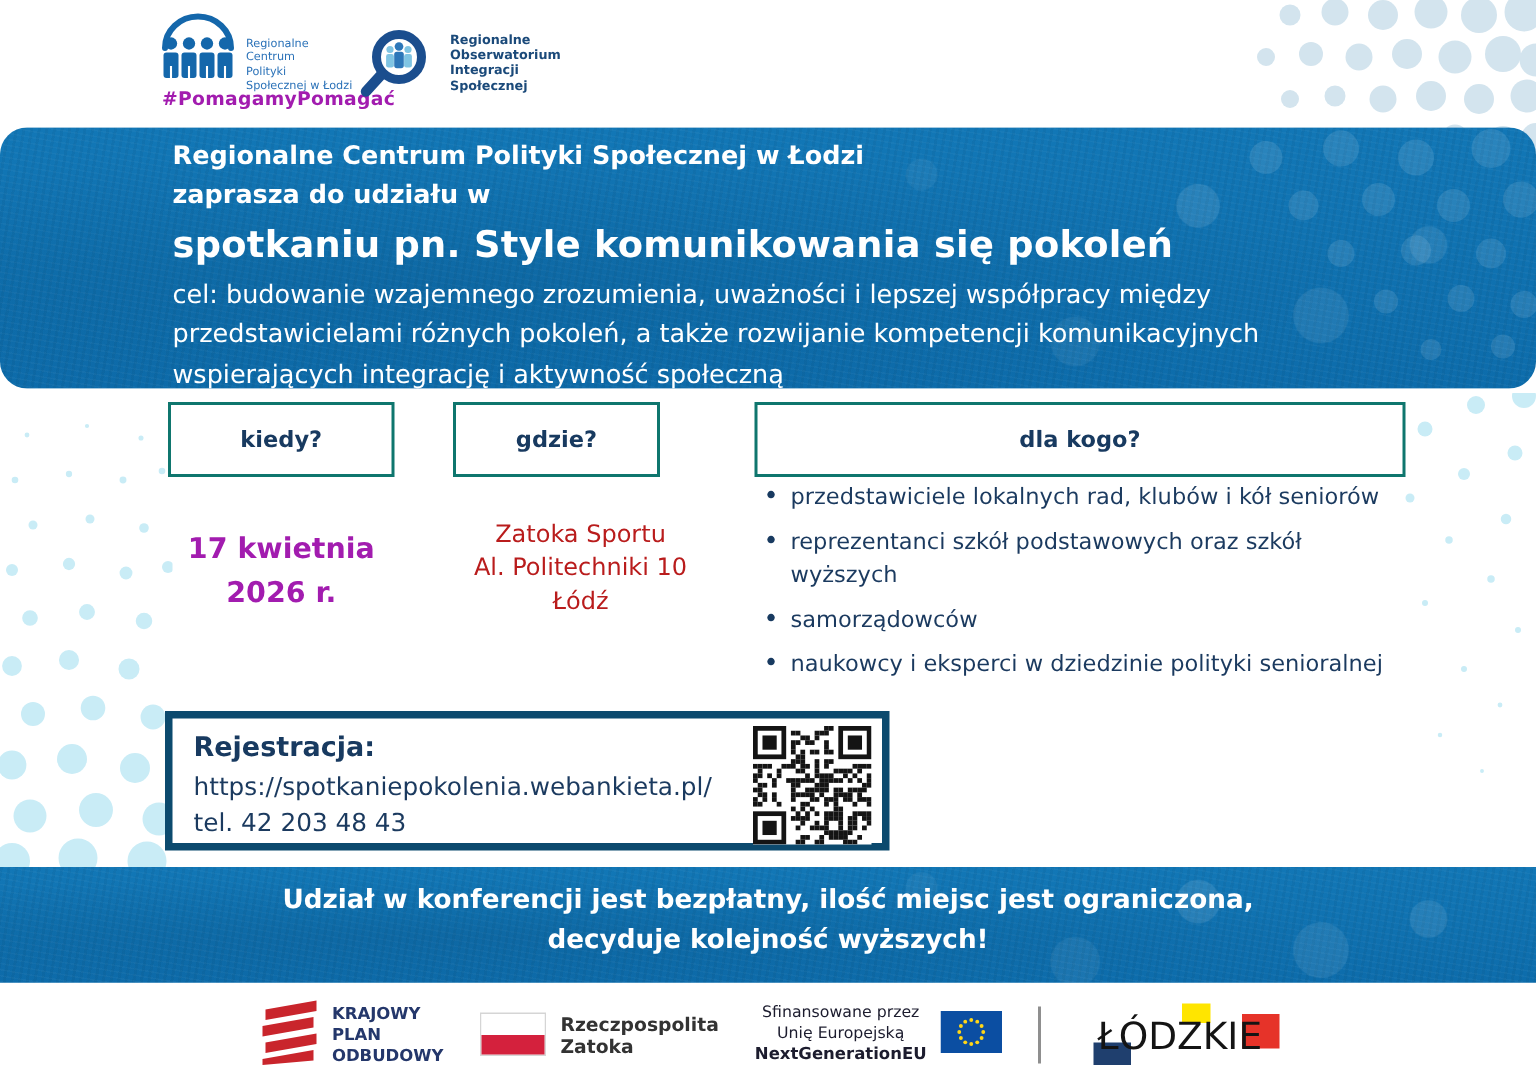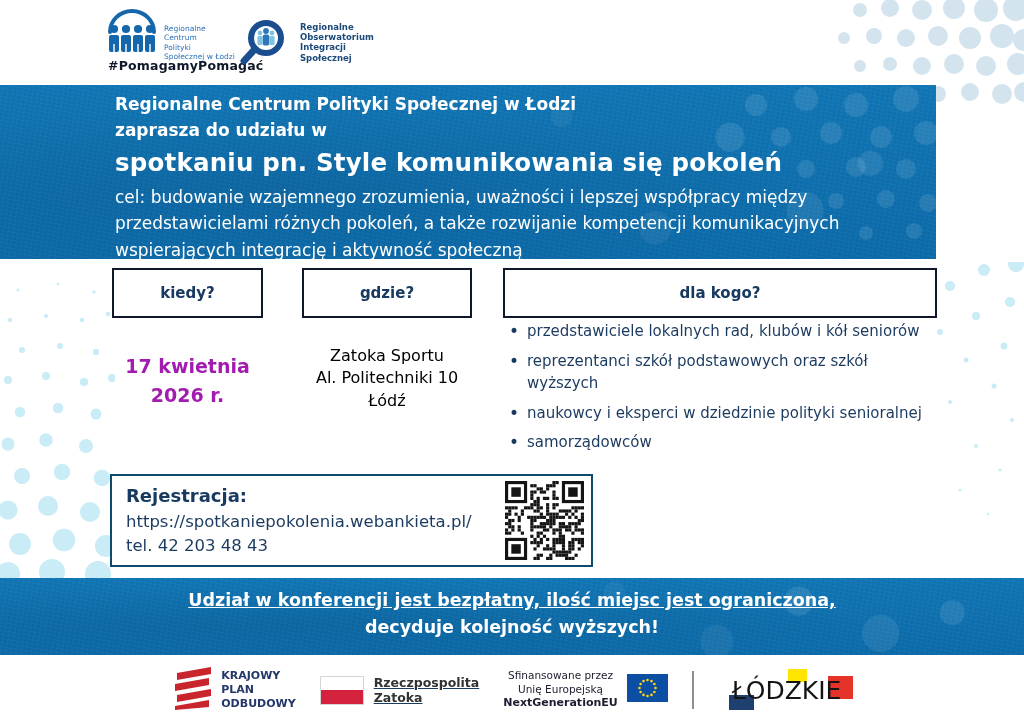--- a/index.html
+++ b/index.html
@@ -5,79 +5,79 @@
   html,body{margin:0;padding:0;}
   .poster{
     position:relative; width:1024px; height:724px; background:#ffffff;
     font-family:"DejaVu Sans","Liberation Sans",sans-serif; overflow:hidden;
     color:#1b3a5f;
   }
   
   .header{position:absolute;left:0;top:0;width:1024px;height:85px;background:#fff;border-radius:12px;}
   .rcps-logo{position:absolute;left:106px;top:8px;display:flex;gap:6px;}
   .rcps-text{font-size:7.5px;line-height:1.25;color:#2b72b8;margin-top:16px;}
-  .rcps-hashtag{position:absolute;left:108px;top:58px;font-size:12.5px;font-weight:bold;color:#0f172a;letter-spacing:.2px;}
+  .rcps-hashtag{position:absolute;left:108px;top:58px;font-size:12.5px;font-weight:bold;color:#a21caf;letter-spacing:.2px;}
   .rois-logo{position:absolute;left:240px;top:16px;display:flex;gap:8px;align-items:flex-start;}
   .rois-text{font-size:8.5px;line-height:1.2;font-weight:bold;color:#1b4a7a;margin-top:6px;}
   
   .blue-band{
     background-color:#0f70af;
     background-image:
       radial-gradient(circle at 78% 30%, rgba(255,255,255,0.10) 0 14px, transparent 15px),
       radial-gradient(circle at 86% 72%, rgba(255,255,255,0.08) 0 18px, transparent 19px),
       radial-gradient(circle at 93% 45%, rgba(255,255,255,0.09) 0 12px, transparent 13px),
       radial-gradient(circle at 70% 82%, rgba(255,255,255,0.06) 0 16px, transparent 17px),
       radial-gradient(circle at 60% 18%, rgba(255,255,255,0.05) 0 10px, transparent 11px),
       radial-gradient(ellipse at 30% 60%, rgba(0,30,60,0.10), transparent 60%),
       repeating-linear-gradient(100deg, rgba(0,0,0,0.04) 0 2px, transparent 2px 5px),
       repeating-linear-gradient(10deg, rgba(255,255,255,0.03) 0 1px, transparent 1px 4px),
       linear-gradient(180deg,#1277b6,#0d6cab);
     color:#ffffff;
   }
-  .hero{position:absolute;left:0;top:85px;width:936px;height:174px;}
+  .hero{position:absolute;left:0;top:85px;width:1024px;height:174px;border-radius:18px;}
   .hero-inner{position:absolute;left:115px;top:7px;width:830px;}
   .hero-line1,.hero-line2{font-size:17px;font-weight:bold;line-height:1.5;}
   .hero-title{font-size:24.5px;font-weight:bold;margin-top:5px;letter-spacing:.2px;}
   .hero-desc{font-size:17px;margin-top:7px;line-height:1.55;max-width:795px;}
   
   .label-box{
-    position:absolute;height:50px;border:2px solid #0f172a;background:#fff;
+    position:absolute;height:50px;border:2px solid #0f766e;background:#fff;
     display:flex;align-items:center;justify-content:center;
     font-size:15px;font-weight:bold;color:#183a60;box-sizing:border-box;
   }
   .box-when{left:112px;top:268px;width:151px;}
-  .box-where{left:302px;top:268px;width:170px;}
+  .box-where{left:302px;top:268px;width:138px;}
   .box-who{left:503px;top:268px;width:434px;}
   .when-value{position:absolute;left:104px;top:352px;width:167px;text-align:center;
     font-size:19px;font-weight:bold;line-height:1.5;color:#a21caf;}
   .where-value{position:absolute;left:294px;top:345px;width:186px;text-align:center;
-    font-size:16px;line-height:1.4;color:#000000;}
+    font-size:16px;line-height:1.4;color:#b91c1c;}
   .who-list{position:absolute;left:505px;top:320px;width:445px;margin:0;padding:0;list-style:none;
     font-size:15px;color:#1b3a5f;}
   .who-list li{position:relative;padding-left:22px;margin-bottom:7px;line-height:1.5;}
   .who-list li::before{content:"•";position:absolute;left:4px;top:-1px;font-size:17px;color:#183a60;}
   .who-list li:nth-child(2){max-width:352px;}
   
   .reg-box{position:absolute;left:110px;top:474px;width:483px;height:93px;
-    border:2px solid #0c4a6e;background:#fff;box-sizing:border-box;}
+    border:5px solid #0c4a6e;background:#fff;box-sizing:border-box;}
   .reg-text{position:absolute;left:14px;top:7px;line-height:1.48;}
   .reg-label{font-size:18px;font-weight:bold;color:#183a60;}
   .reg-url{font-size:16.5px;color:#1b3a5f;text-decoration:none;display:block;}
   .reg-phone{font-size:16.5px;color:#1b3a5f;}
   .qr{position:absolute;right:7px;top:5px;width:79px;height:79px;background:#fff;}
   
   .banner{position:absolute;left:0;top:578px;width:1024px;height:77px;text-align:center;}
-  .banner-line1{padding-top:12px;font-size:17.5px;font-weight:bold;text-decoration:underline;}
+  .banner-line1{padding-top:12px;font-size:17.5px;font-weight:bold;}
   .banner-line2{padding-top:7px;font-size:17.5px;font-weight:bold;}
   
   .partners{position:absolute;left:0;top:660px;width:1024px;height:60px;
     display:flex;align-items:center;justify-content:center;gap:24px;background:#fff;}
   .kpo{display:flex;align-items:center;gap:8px;}
   .kpo-text{font-size:11px;font-weight:bold;color:#24376b;line-height:1.25;}
-  .poland{display:flex;align-items:center;gap:10px;text-decoration:underline;}
+  .poland{display:flex;align-items:flex-start;gap:10px;}
   .pl-flag{width:44px;height:29px;border:1px solid #d5d5d5;box-sizing:border-box;}
   .pl-flag .w{height:50%;background:#fff;}
   .pl-flag .r{height:50%;background:#d4213d;}
   .poland-text{font-size:12.5px;font-weight:bold;color:#333;line-height:1.2;}
   .eu{display:flex;align-items:center;gap:9px;}
   .eu-text{font-size:10.5px;color:#1c1c2e;line-height:1.3;text-align:center;}
   .eu-text .b{font-weight:bold;font-size:11px;}
   .divider{width:2px;height:38px;background:#8f8f8f;}
   .lodzkie{position:relative;width:120px;height:42px;margin-left:13px;}
   .lodzkie .sq-navy{position:absolute;left:-2px;bottom:1px;width:25px;height:15px;background:#1f3f6e;}
@@ -281,22 +281,22 @@
 
   <div class="where-value">
     <div>Zatoka Sportu</div>
     <div>Al. Politechniki 10</div>
     <div>Łódź</div>
   </div>
 
   <ul class="who-list">
     <li>przedstawiciele lokalnych rad, klubów i kół seniorów</li>
     <li>reprezentanci szkół podstawowych oraz szkół wyższych</li>
+    <li>samorządowców</li>
     <li>naukowcy i eksperci w dziedzinie polityki senioralnej</li>
-    <li>samorządowców</li>
   </ul>
 
   <div class="reg-box">
     <div class="reg-text">
       <div class="reg-label">Rejestracja:</div>
       <a class="reg-url" href="#">https://spotkaniepokolenia.webankieta.pl/</a>
       <div class="reg-phone">tel. 42 203 48 43</div>
     </div>
     <div class="qr"><svg width="79" height="79" viewBox="0 0 79 79">
           <rect x="47.40" y="0.00" width="3.16" height="3.16" fill="#141414"></rect>

